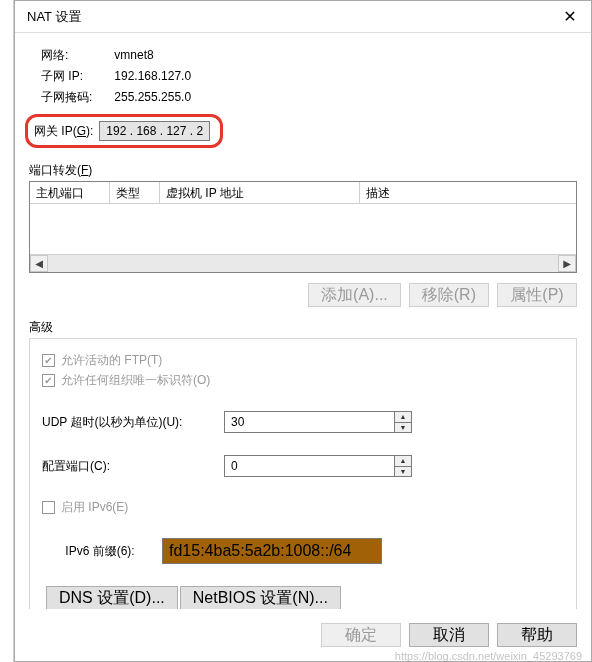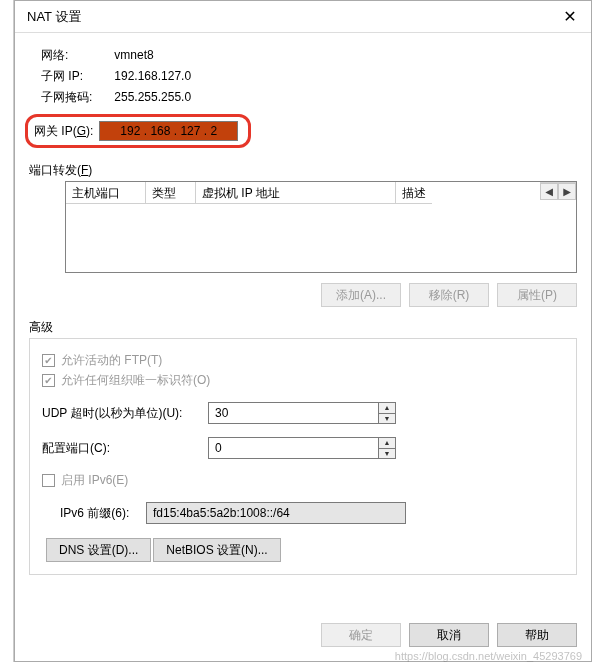--- a/index.html
+++ b/index.html
@@ -54,32 +54,32 @@
     display: inline-flex;
     align-items: center;
     border: 3px solid #e63629;
     border-radius: 12px;
     padding: 4px 10px 4px 6px;
     margin: 4px 0 6px -4px;
   }
   .gateway-row .reset-label { width: auto; margin-right: 6px; }
   .ip-box {
     border: 1px solid #7a7a7a;
-    background: #c2410c;
-    padding: 2px 20px;
+    background: #e5e5e5;
+    padding: 2px 6px;
     font-size: 12px;
   }
   .section-label { margin: 8px 0 2px 0; }
   .u { text-decoration: underline; }
   .table-wrap {
     border: 1px solid #828282;
     height: 92px;
     display: flex;
-    background: #fff;
-    margin-left: 36px;
+    flex-direction: column;
+    background: #fff;
   }
   .thead {
     display: flex;
     border-bottom: 1px solid #d0d0d0;
     background: #fff;
     height: 22px;
   }
   .th {
     border-right: 1px solid #d0d0d0;
     padding: 3px 6px;
@@ -107,21 +107,21 @@
     justify-content: flex-end;
     gap: 8px;
     margin: 10px 0 12px 0;
   }
   .btn {
     min-width: 80px;
     height: 24px;
     background: #e1e1e1;
     border: 1px solid #adadad;
     padding: 0 12px;
-    font-size: 12px;
+    font-size: 16px;
     font-family: inherit;
     cursor: pointer;
   }
   .btn.disabled {
     color: #9a9a9a;
     background: #efefef;
     border-color: #cfcfcf;
     cursor: default;
   }
   .group-label { margin: 4px 0 2px 0; }
@@ -142,22 +142,22 @@
     display: inline-flex;
     align-items: center; justify-content: center;
     font-size: 10px;
     line-height: 1;
     color: #9a9a9a;
   }
   .chk-row.disabled { color: #9a9a9a; }
   .form-row {
     display: flex;
     align-items: center;
-    margin: 13px 0;
-    gap: 6px;
+    margin: 22px 0;
+    gap: 22px;
   }
   .form-label { width: 160px; }
   .spin {
     display: flex;
     align-items: stretch;
   }
   .num-input {
     width: 170px;
     border: 1px solid #7a7a7a;
     border-right: none;
@@ -172,28 +172,28 @@
     width: 18px;
   }
   .spin-btns div {
     flex: 1;
     display: flex; align-items: center; justify-content: center;
     font-size: 7px;
     background: #f0f0f0;
     color: #333;
   }
   .spin-btns div:first-child { border-bottom: 1px solid #7a7a7a; }
-  .ipv6-prefix-row .form-label { width: 80px; text-align: left; margin-left: 18px; }
+  .ipv6-prefix-row .form-label { width: 80px; text-align: center; margin-left: 18px; }
   .prefix-input {
-    width: 260px;
+    width: 220px;
     border: 1px solid #7a7a7a;
     padding: 3px 6px;
-    font-size: 12px;
+    font-size: 16px;
     font-family: inherit;
-    background: #e5e5e5;
+    background: #a16207;
   }
   .dns-row {
     display: flex;
     gap: 2px;
     margin: 14px 0 0 4px;
   }
   .footer {
     display: flex;
     justify-content: flex-end;
     gap: 8px;

